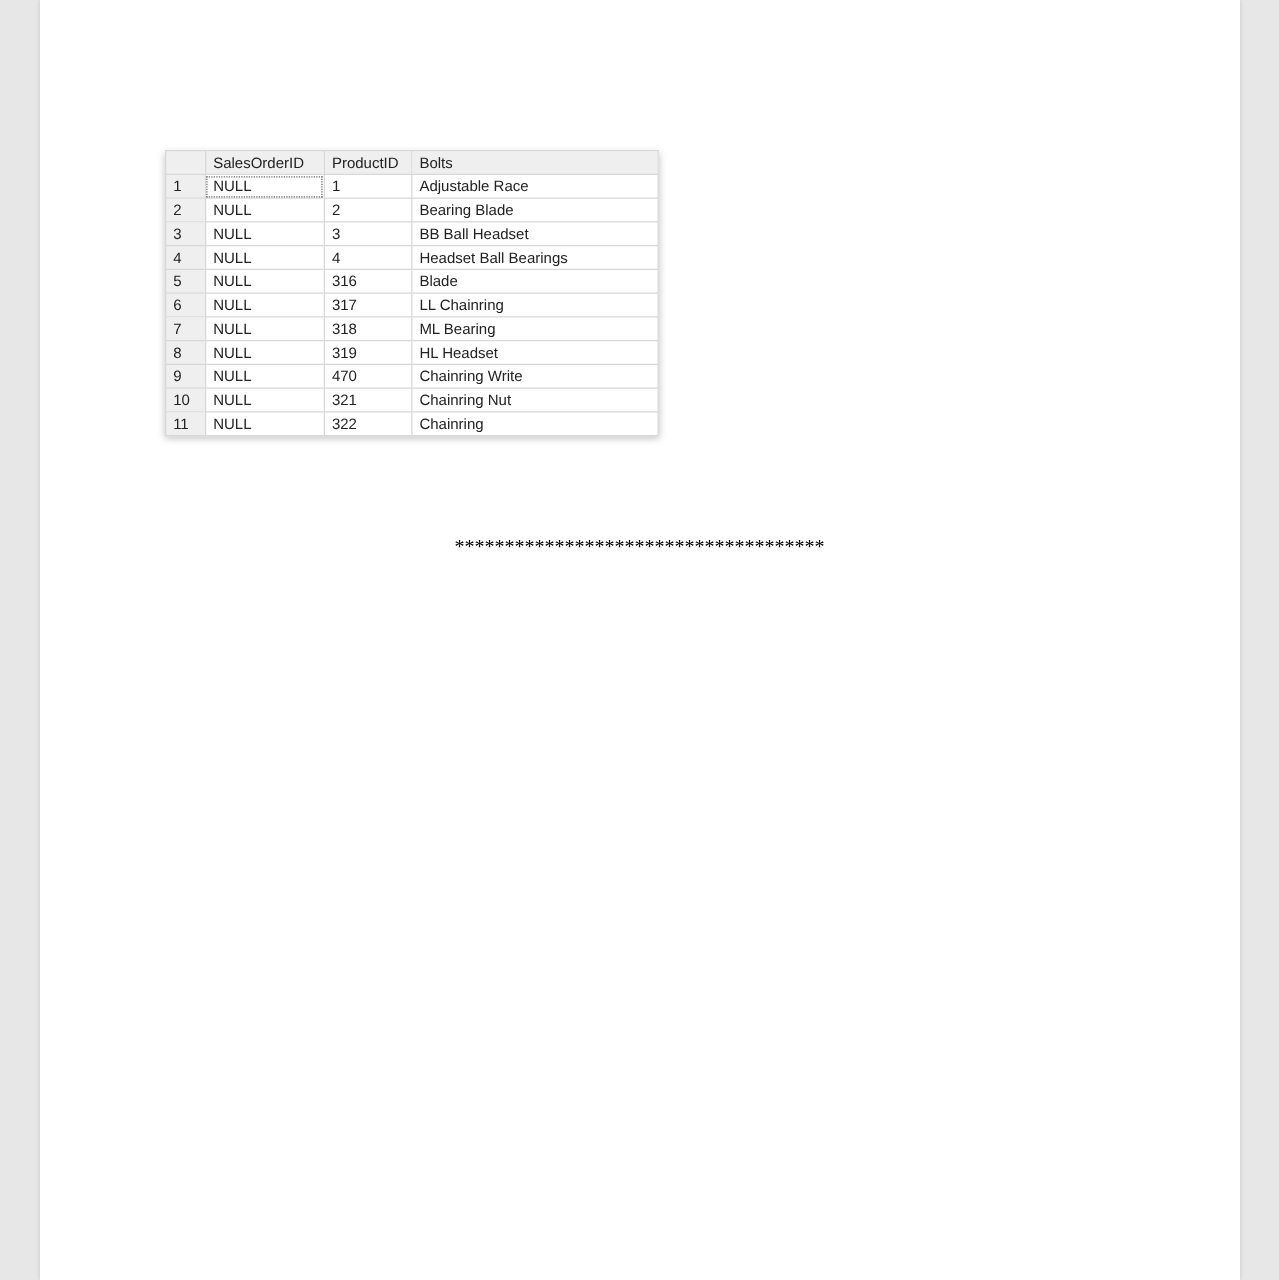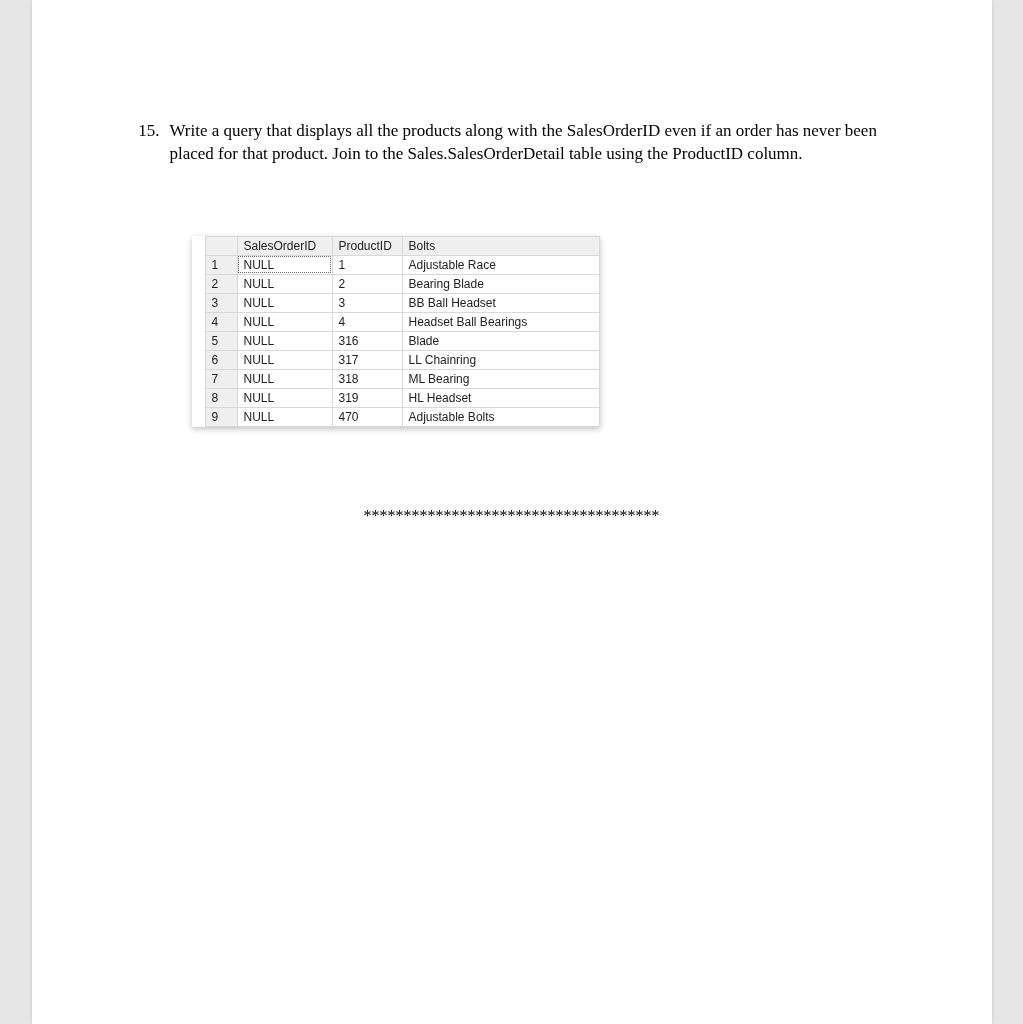--- a/index.html
+++ b/index.html
@@ -28,28 +28,26 @@
   .qnum {
     flex: 0 0 auto;
     text-align: right;
     width: 28px;
   }
   .qtext {
     flex: 1 1 auto;
   }
 
   .grid-wrap {
-    margin-left: 60px;
     width: 395px;
     box-shadow: 0 2px 6px rgba(0,0,0,0.25);
     background: #fff;
     font-family: Tahoma, Arial, sans-serif;
     font-size: 12px;
     color: #222;
-    padding-left: 13px;
   }
   .grid { border-collapse: collapse; width: 100%; table-layout: fixed; }
   .grid th, .grid td {
     border: 1px solid #d8d8d8;
     padding: 2px 6px;
     height: 19px;
     box-sizing: border-box;
     text-align: left;
     white-space: nowrap;
     overflow: hidden;
@@ -78,24 +76,20 @@
     font-family: Garamond, "Times New Roman", serif;
     font-size: 16px;
     letter-spacing: 0;
   }
 </style>
 </head>
 <body>
 
 <div class="page">
 
-  <div class="question">
-    <div class="qnum">15.</div>
-    <div class="qtext">Write a query that displays all the products along with the SalesOrderID even if an order has never been placed for that product. Join to the Sales.SalesOrderDetail table using the ProductID column.</div>
-  </div>
 
   <div class="grid-wrap">
     <table class="grid">
       <colgroup>
         <col class="rownum">
         <col class="col-salesorder">
         <col class="col-product">
         <col class="col-name">
       </colgroup>
       <thead>
@@ -152,21 +146,33 @@
           <tr>
             <td class="rownum">8</td>
             <td>NULL</td>
             <td>319</td>
             <td>HL Headset</td>
           </tr>
           <tr>
             <td class="rownum">9</td>
             <td>NULL</td>
             <td>470</td>
-            <td>Adjustable Bolts</td>
+            <td>Chainring Write</td>
+          </tr>
+          <tr>
+            <td class="rownum">10</td>
+            <td>NULL</td>
+            <td>321</td>
+            <td>Chainring Nut</td>
+          </tr>
+          <tr>
+            <td class="rownum">11</td>
+            <td>NULL</td>
+            <td>322</td>
+            <td>Chainring</td>
           </tr>
         </tbody>
     </table>
   </div>
 
   <div class="separator">*************************************</div>
 
 </div>
 
 </body></html>

